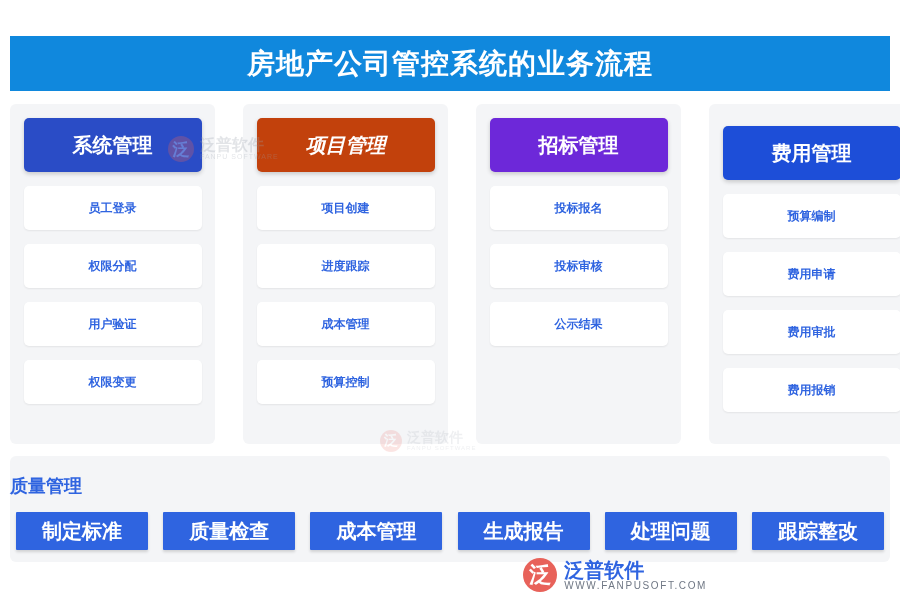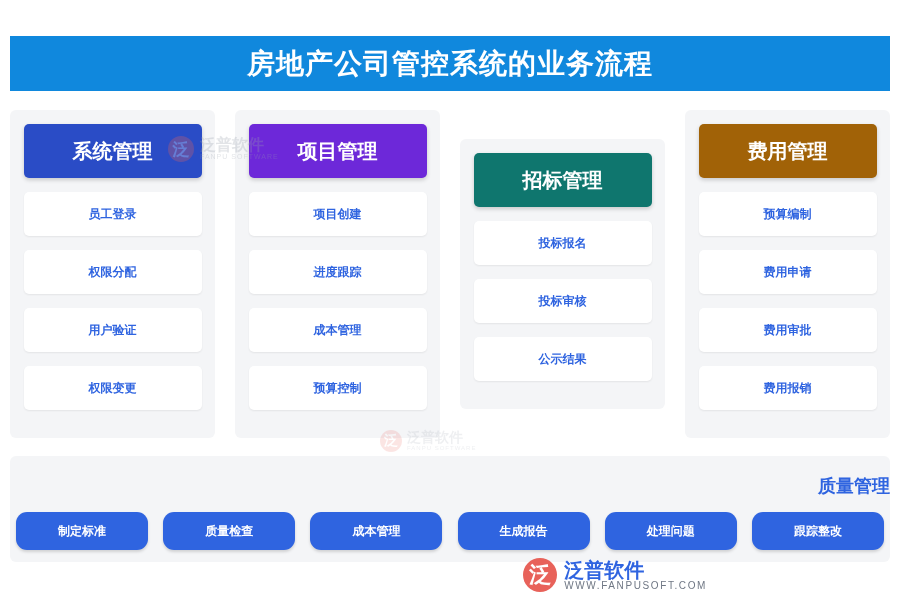--- a/index.html
+++ b/index.html
@@ -43,22 +43,21 @@
   }
 
   
   .columns {
     position: absolute;
     left: 10px;
     top: 104px;
     width: 880px;
     height: 340px;
     display: flex;
-    gap: 20px;
-    align-items: center;
+    gap: 28px;
   }
   .column {
     position: relative;
     width: 205px;
     background: #f4f5f7;
     border-radius: 6px;
     padding: 14px 16px 16px 16px;
     box-sizing: border-box;
     display: flex;
     flex-direction: column;
@@ -72,23 +71,23 @@
     align-items: center;
     justify-content: center;
     color: #ffffff;
     font-size: 20px;
     font-weight: bold;
     box-shadow: 0 2px 4px rgba(0,0,0,0.18);
     margin-bottom: 14px;
     white-space: nowrap;
   }
   .col-head.dark { background: #2a4cc6; }
-  .col-head.mid  { background: #6d28d9; }
-  .col-head.blue { background: #0f766e; }
-  .col-head.light{ background: #a16207; }
+  .col-head.mid  { background: #c2410c; font-style: italic; }
+  .col-head.blue { background: #6d28d9; }
+  .col-head.light{ background: #1d4ed8; margin-top: 8px; }
 
   .col-item {
     width: 178px;
     height: 44px;
     background: #ffffff;
     border-radius: 5px;
     display: flex;
     align-items: center;
     justify-content: center;
     color: #2f64e0;
@@ -106,46 +105,46 @@
     left: 10px;
     top: 456px;
     width: 880px;
     height: 106px;
     background: #f4f5f7;
     border-radius: 6px;
     box-sizing: border-box;
     padding-top: 18px;
   }
   .quality-title {
-    text-align: right;
+    text-align: left;
     color: #2f64e0;
     font-size: 18px;
     font-weight: bold;
     margin-bottom: 16px;
   }
   .quality-items {
     position: absolute;
     left: 10px;
     top: 512px;
     width: 880px;
     display: flex;
     justify-content: space-between;
     padding: 0 6px;
     box-sizing: border-box;
   }
   .q-item {
     width: 132px;
     height: 38px;
     background: #2f64e0;
-    border-radius: 11px;
-    display: flex;
-    align-items: center;
-    justify-content: center;
-    color: #ffffff;
-    font-size: 12px;
+    border-radius: 1px;
+    display: flex;
+    align-items: center;
+    justify-content: center;
+    color: #ffffff;
+    font-size: 20px;
     font-weight: bold;
     box-shadow: 0 2px 3px rgba(0,0,0,0.15);
     white-space: nowrap;
   }
 
   
   .wm-center {
     position: absolute;
     left: 168px;
     top: 136px;

